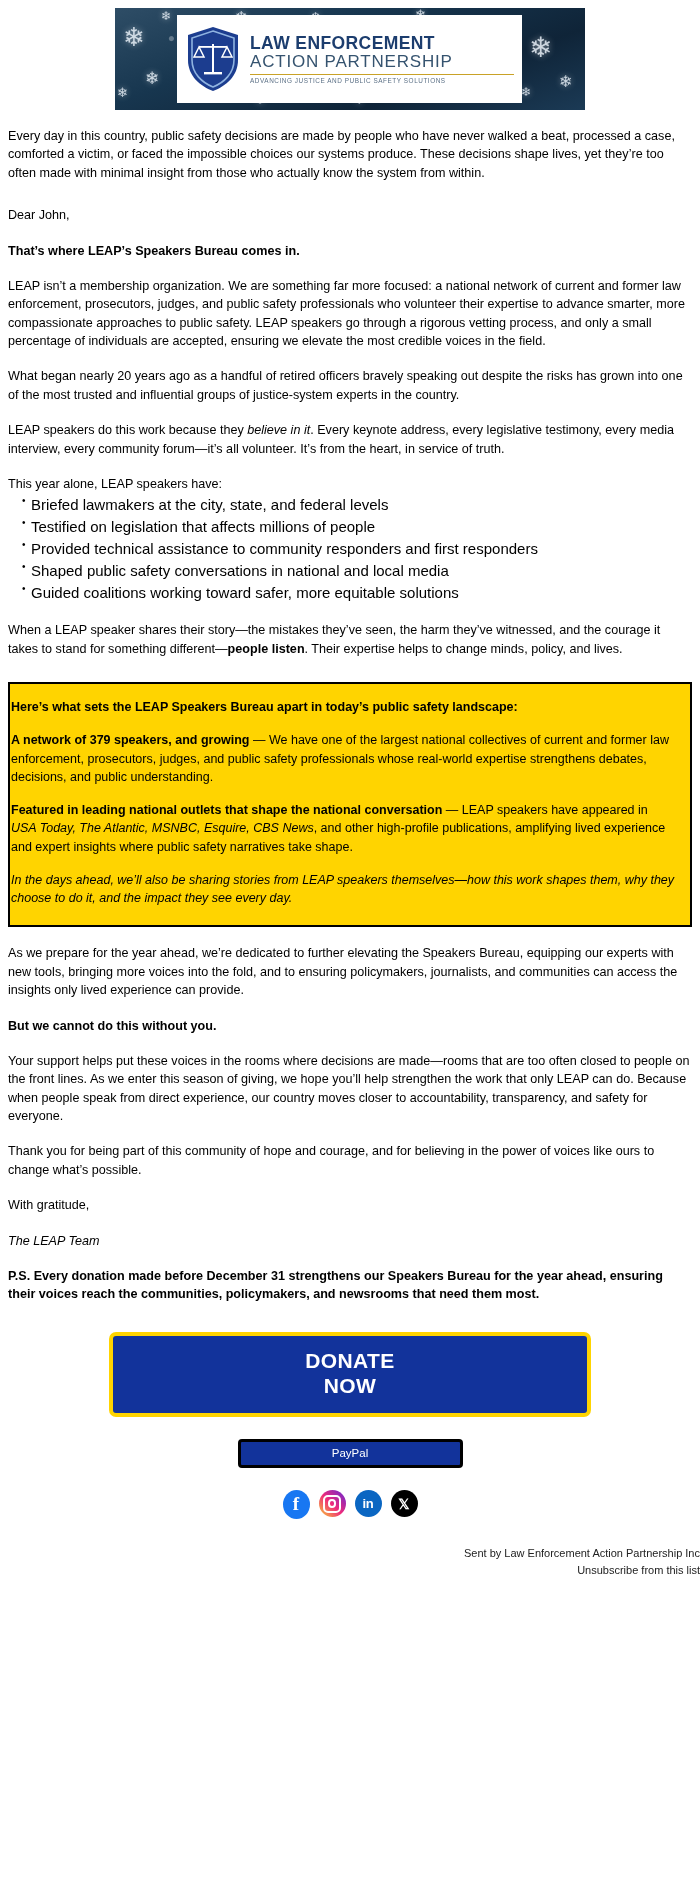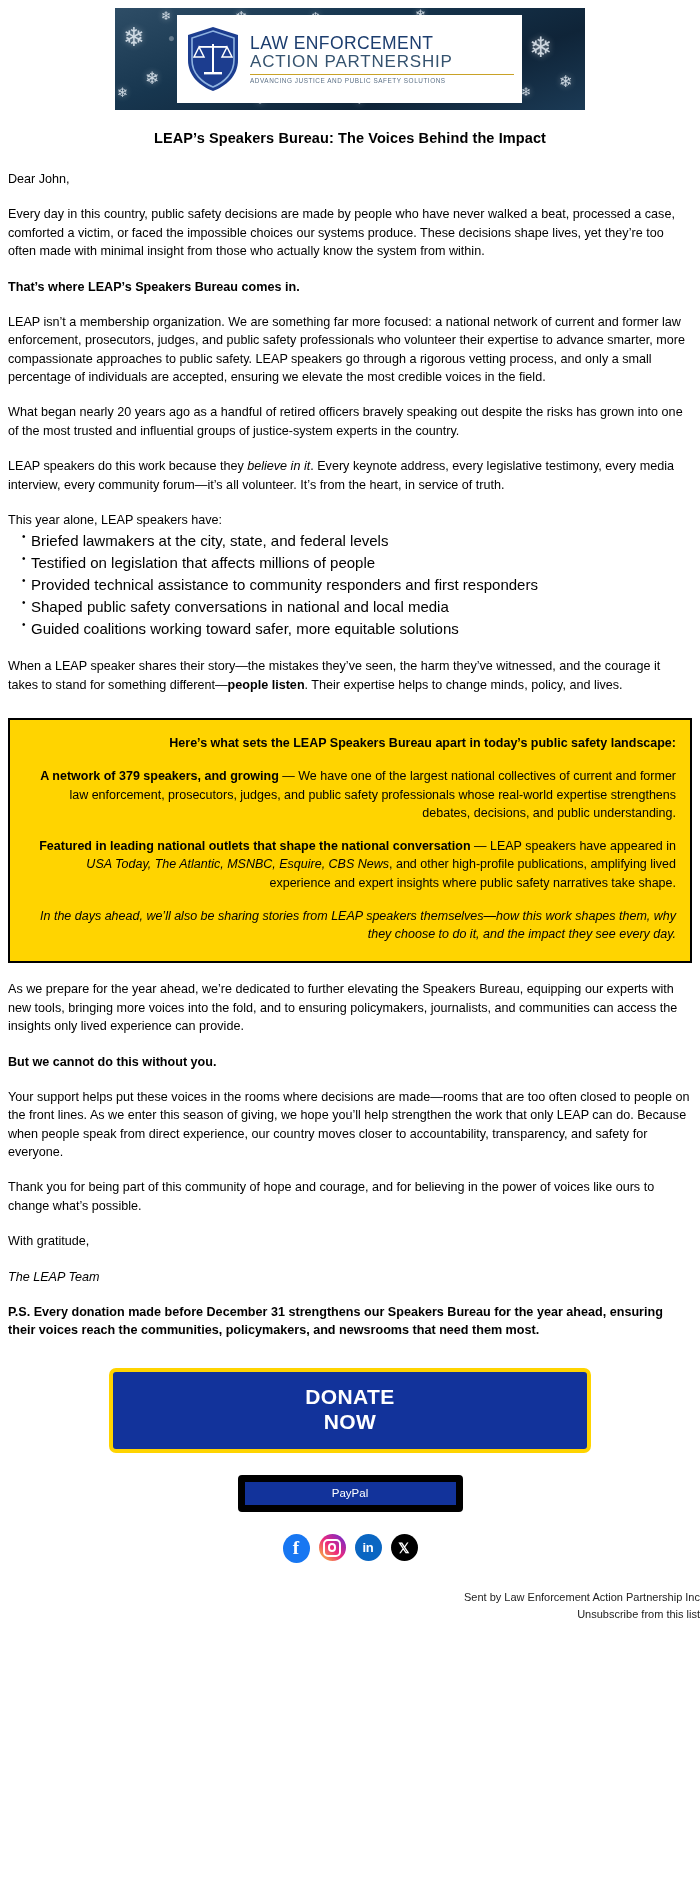--- a/index.html
+++ b/index.html
@@ -54,21 +54,21 @@
   .shield {
     width: 56px;
     height: 66px;
     flex: 0 0 56px;
     margin-right: 9px;
     position: relative;
   }
   .logo-text { flex: 1 1 auto; }
   .logo-l1 {
     font-size: 17.5px;
-    font-weight: normal;
+    font-weight: bold;
     letter-spacing: 0.4px;
     color: #1c3d6e;
     line-height: 1.05;
   }
   .logo-l2 {
     font-size: 17px;
     letter-spacing: 0.8px;
     color: #35536f;
     line-height: 1.12;
   }
@@ -120,23 +120,22 @@
     left: 0;
     top: -0.5px;
     font-size: 10px;
   }
 
   
   .callout {
     background: #ffd400;
     border: 2px solid #000000;
     margin: 24px 8px 0 8px;
-    padding: 14px 14px 16px 14px;
+    padding: 14px 14px 16px 1px;
     box-sizing: border-box;
-    text-align: right;
   }
   .callout p {
     font-size: 12.5px;
     line-height: 1.46;
     margin: 0 0 15px 0;
     color: #000;
   }
   .callout p:last-child { margin-bottom: 2px; }
   .callout .head { font-weight: bold; }
 
@@ -163,21 +162,21 @@
   }
   .paypal-wrap {
     margin: 22px 0 0 0;
     display: flex;
     justify-content: center;
   }
   .paypal-btn {
     width: 225px;
     box-sizing: border-box;
     background: #12339b;
-    border: 7px solid #000000;
+    border: 3px solid #000000;
     border-radius: 4px;
     color: #ffffff;
     font-size: 11.5px;
     text-align: center;
     padding: 5px 0 6px 0;
     cursor: pointer;
   }
 
   
   .social-row {
@@ -268,27 +267,26 @@
       </div>
       <div class="logo-text">
         <div class="logo-l1">LAW ENFORCEMENT</div>
         <div class="logo-l2">ACTION PARTNERSHIP</div>
         <div class="logo-rule"></div>
         <div class="logo-l3">ADVANCING JUSTICE AND PUBLIC SAFETY SOLUTIONS</div>
       </div>
     </div>
   </div>
 
-  <div class="title">LEAP’s Speakers Bureau: The Voices Behind the Impact</div>
 
   <div class="body-area">
 
+    <p class="para">Every day in this country, public safety decisions are made by people who have never walked a beat, processed a case, comforted a victim, or faced the impossible choices our systems produce. These decisions shape lives, yet they’re too often made with minimal insight from those who actually know the system from within.</p>
+
     <p class="para first">Dear John,</p>
-
-    <p class="para">Every day in this country, public safety decisions are made by people who have never walked a beat, processed a case, comforted a victim, or faced the impossible choices our systems produce. These decisions shape lives, yet they’re too often made with minimal insight from those who actually know the system from within.</p>
 
     <p class="para b">That’s where LEAP’s Speakers Bureau comes in.</p>
 
     <p class="para">LEAP isn’t a membership organization. We are something far more focused: a national network of current and former law enforcement, prosecutors, judges, and public safety professionals who volunteer their expertise to advance smarter, more compassionate approaches to public safety. LEAP speakers go through a rigorous vetting process, and only a small percentage of individuals are accepted, ensuring we elevate the most credible voices in the field.</p>
 
     <p class="para">What began nearly 20 years ago as a handful of retired officers bravely speaking out despite the risks has grown into one of the most trusted and influential groups of justice-system experts in the country.</p>
 
     <p class="para"><span>LEAP speakers do this work because they </span><span class="i">believe in it</span><span>. Every keynote address, every legislative testimony, every media interview, every community forum—it’s all volunteer. It’s from the heart, in service of truth.</span></p>
 
     <p class="para">This year alone, LEAP speakers have:</p>

